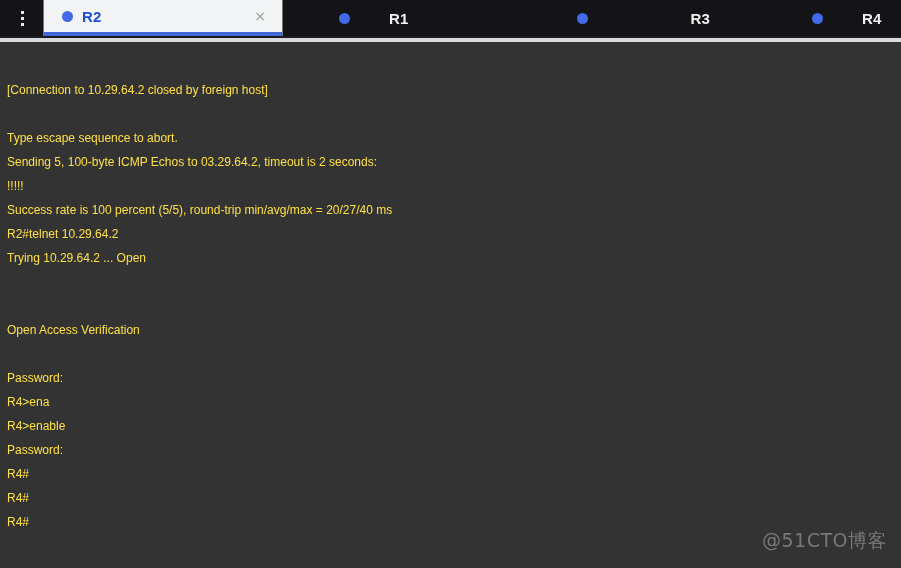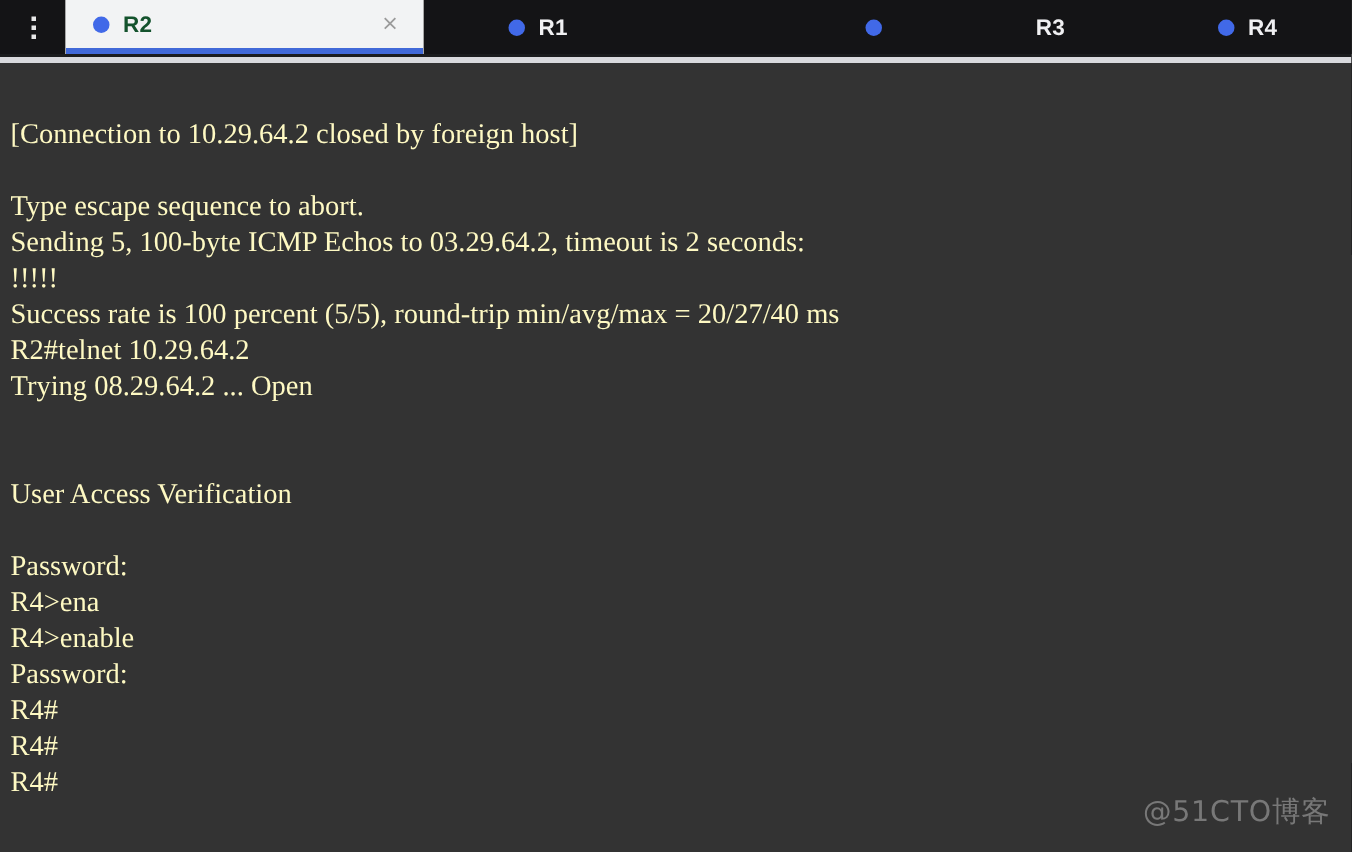--- a/index.html
+++ b/index.html
@@ -85,22 +85,22 @@
     flex: 0 0 11px;
     margin-right: 9px;
   }
 
   .tab-label {
     font-size: 15px;
     font-weight: bold;
     letter-spacing: 0.2px;
     white-space: nowrap;
   }
-  .tab.active .tab-label { color: #14532d; }
-  .tab.inactive .tab-label { color: #f0f0f2; }
+  .tab.active .tab-label { color: #1d4ed8; }
+  .tab.inactive .tab-label { color: #f0f0f2; margin-left: 30px; }
 
   .tab-close {
     position: absolute;
     right: 14px;
     top: 8px;
     width: 16px;
     height: 16px;
     color: #9a9a9a;
     font-size: 14px;
     line-height: 16px;
@@ -133,25 +133,25 @@
     height: 526px;
     background: #333333;
     overflow: hidden;
   }
 
   .term-inner {
     padding: 36px 0 0 7px;
   }
 
   .term-line {
-    font-family: Liberation Serif, serif;
-    font-size: 19px;
+    font-family: Liberation Sans, sans-serif;
+    font-size: 12px;
     line-height: 24px;
     height: 24px;
-    color: #fef9c3;
+    color: #fde047;
     white-space: pre;
     letter-spacing: 0px;
   }
 
   .watermark {
     position: absolute;
     right: 14px;
     bottom: 14px;
     font-size: 19px;
     color: #787878;
@@ -202,24 +202,24 @@
 
   <div class="terminal">
     <div class="term-inner" id="term-body">
         <div class="term-line">[Connection to 10.29.64.2 closed by foreign host]</div>
         <div class="term-line"></div>
         <div class="term-line">Type escape sequence to abort.</div>
         <div class="term-line">Sending 5, 100-byte ICMP Echos to 03.29.64.2, timeout is 2 seconds:</div>
         <div class="term-line">!!!!!</div>
         <div class="term-line">Success rate is 100 percent (5/5), round-trip min/avg/max = 20/27/40 ms</div>
         <div class="term-line">R2#telnet 10.29.64.2</div>
-        <div class="term-line">Trying 08.29.64.2 ... Open</div>
-        <div class="term-line"></div>
-        <div class="term-line"></div>
-        <div class="term-line">User Access Verification</div>
+        <div class="term-line">Trying 10.29.64.2 ... Open</div>
+        <div class="term-line"></div>
+        <div class="term-line"></div>
+        <div class="term-line">Open Access Verification</div>
         <div class="term-line"></div>
         <div class="term-line">Password:</div>
         <div class="term-line">R4&gt;ena</div>
         <div class="term-line">R4&gt;enable</div>
         <div class="term-line">Password:</div>
         <div class="term-line">R4#</div>
         <div class="term-line">R4#</div>
         <div class="term-line">R4#</div>
       </div>
   </div>

